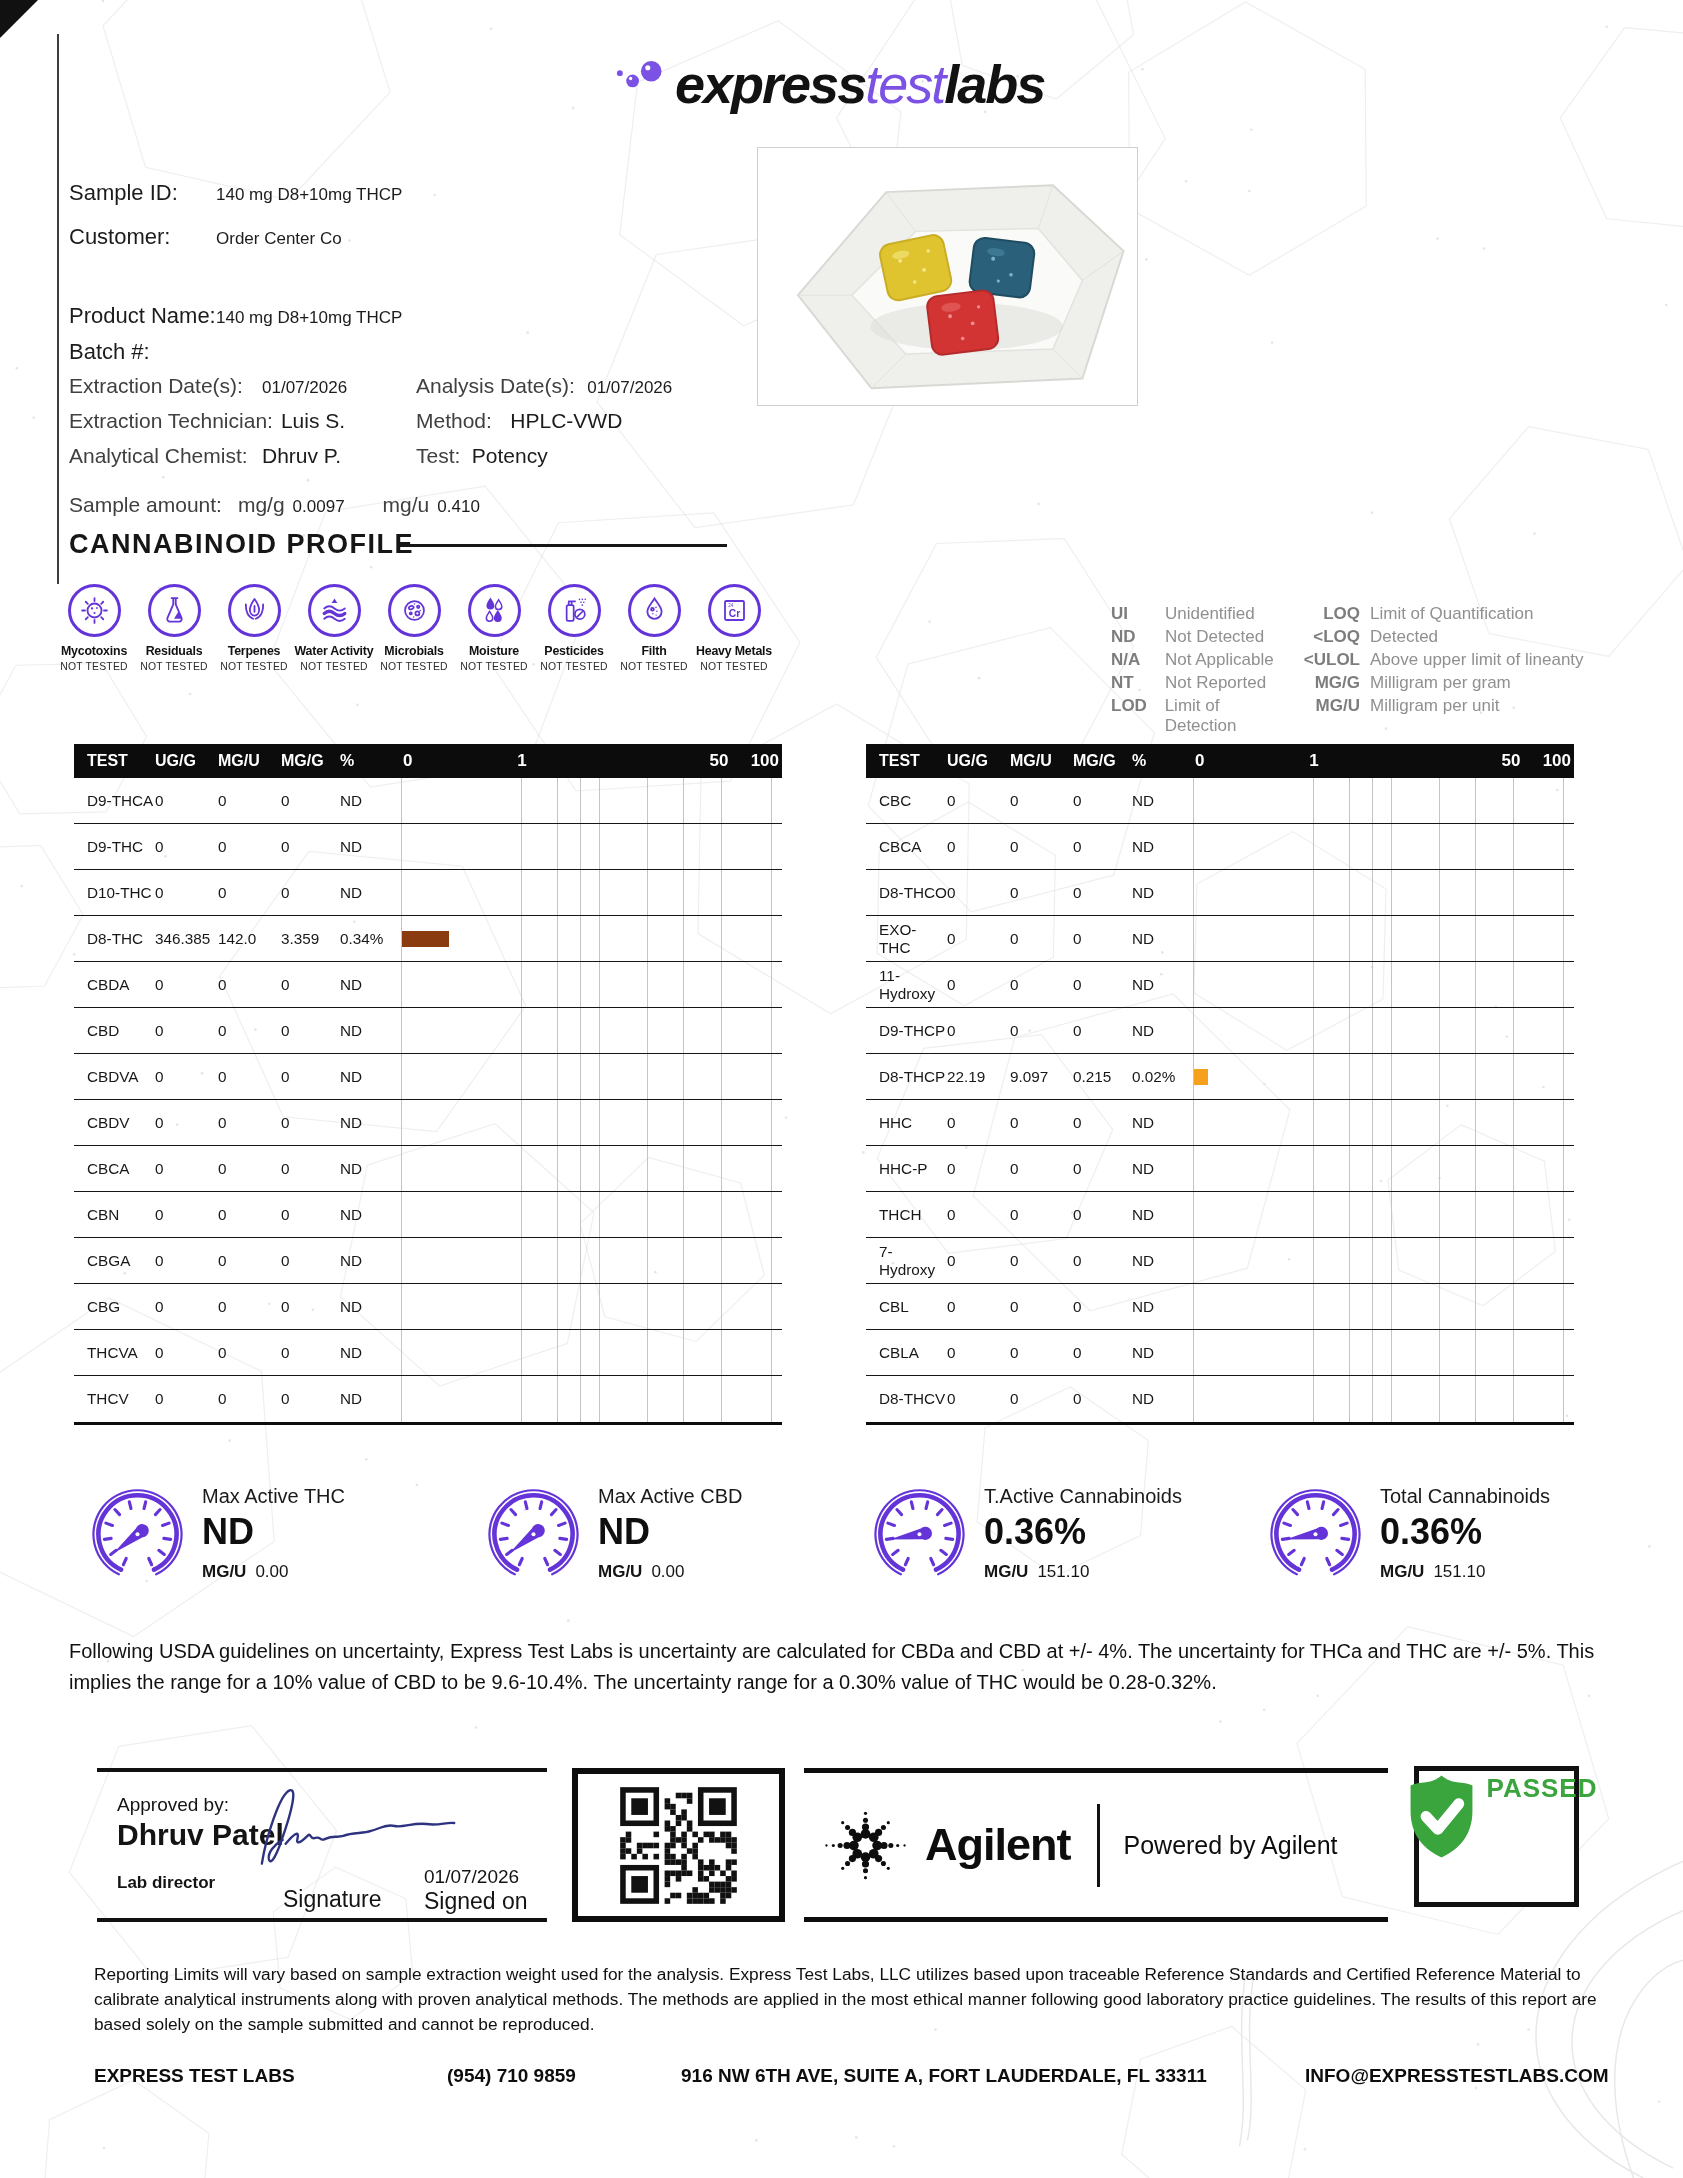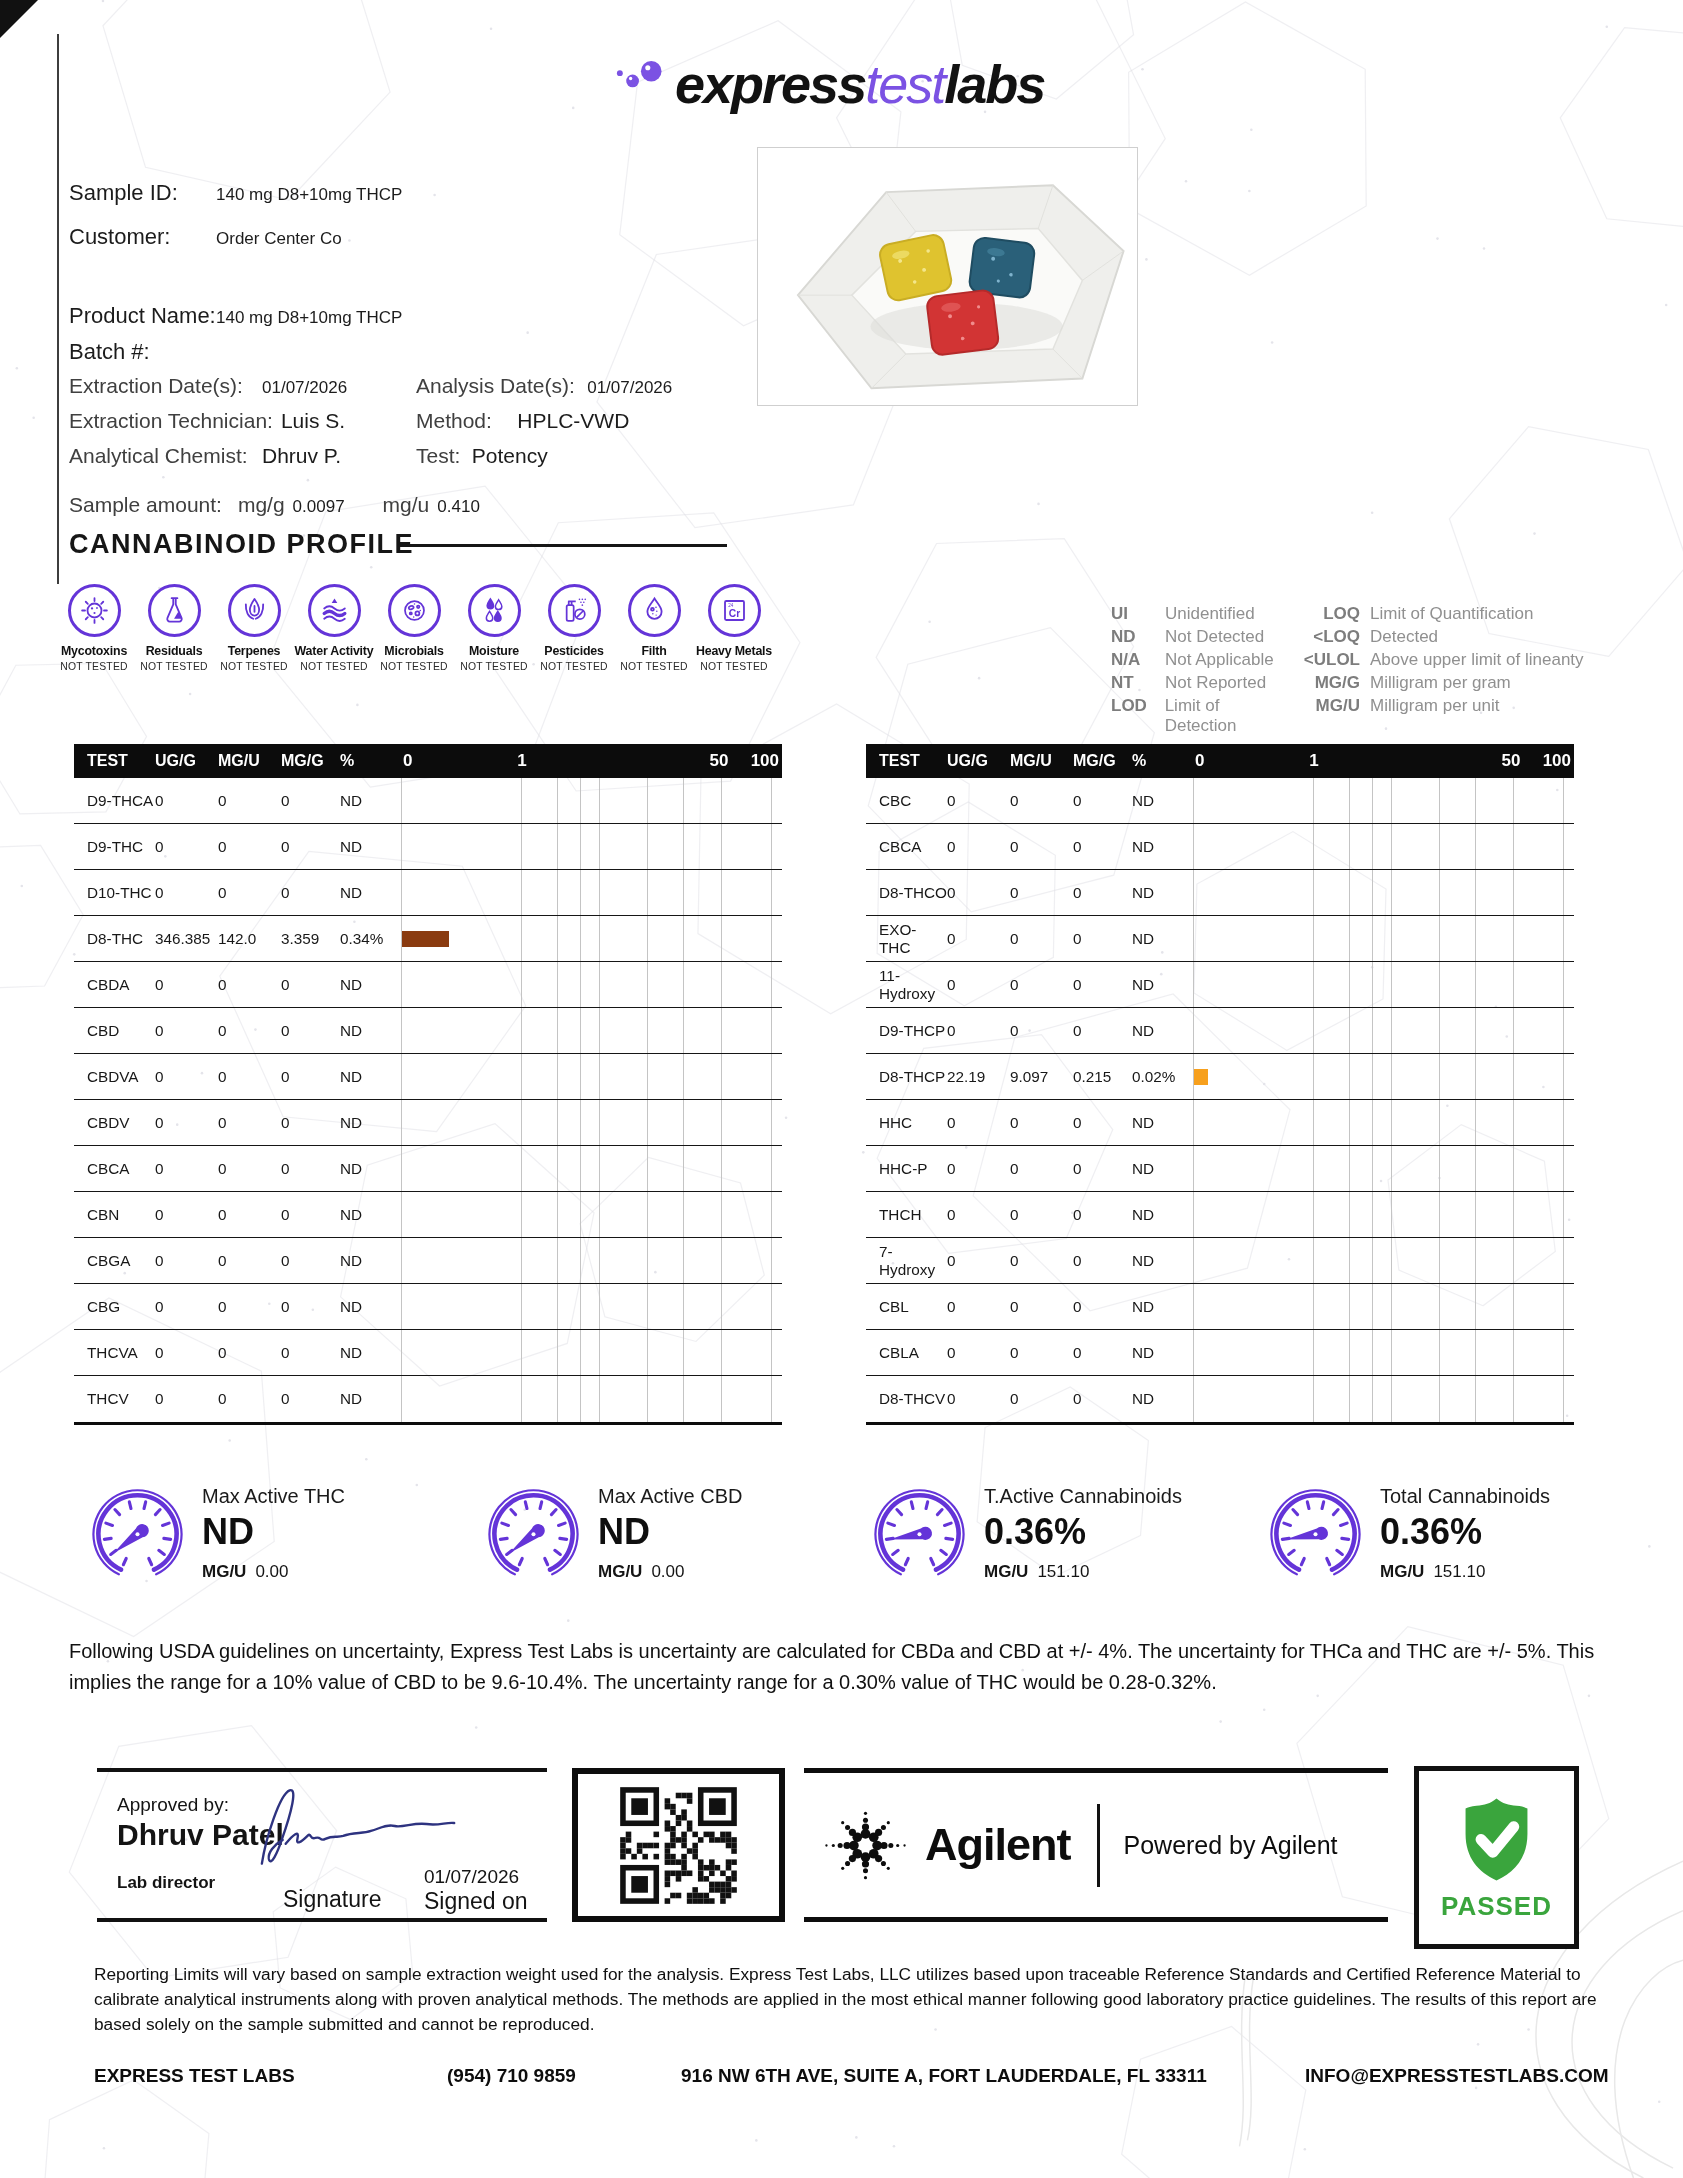--- a/index.html
+++ b/index.html
@@ -105,23 +105,23 @@
   .qr-box { position:absolute; left:572px; top:1768px; width:213px; height:154px;
     border:6px solid #0d0d0d; background:#fff; display:flex; align-items:center; justify-content:center; }
 
   .agilent-box { position:absolute; left:804px; top:1768px; width:584px; height:154px;
     border-top:5px solid #0d0d0d; border-bottom:5px solid #0d0d0d;
     display:flex; align-items:center; }
   .agilent-name { font-size:45px; font-weight:800; letter-spacing:-1px; margin-left:12px; color:#0d0d0d; }
   .agilent-div { width:3px; height:83px; background:#111; margin-left:26px; }
   .agilent-tag { font-size:25px; margin-left:24px; color:#0d0d0d; }
 
-  .passed-box { position:absolute; left:1414px; top:1766px; width:165px; height:183px;
-    border:5px solid #111; background:#fff; display:flex; flex-direction:column;
-    align-items:center; justify-content:center; }
+  .passed-box { position:absolute; left:1414px; top:1766px; width:165px; height:141px;
+    border:5px solid #111; background:#fff; display:flex; 
+    align-items:flex-start; justify-content:center; }
   .passed-label { font-size:26px; font-weight:800; letter-spacing:1px; color:#3aa53d; margin-top:2px; }
 
   
   .disclaimer { position:absolute; left:94px; top:1962px; width:1505px;
     font-size:17.3px; line-height:25px; color:#101010; }
   .footer-item { position:absolute; top:2065px; font-size:19px; font-weight:800; color:#0d0d0d; }
   .f-company { left:94px; } .f-phone { left:447px; } .f-address { left:681px; } .f-email { left:1305px; }
 </style>
 </head>
 <body>
@@ -312,21 +312,21 @@
   <div class="info-row" style="left:69px; top:374px; width:752px;">
     <span class="lbl2 w195">Extraction Date(s):</span>
     <span class="val">01/07/2026</span>
     <span class="col2"><span class="lbl2">Analysis Date(s):</span>
       <span class="val" style="margin-left:8px">01/07/2026</span></span>
   </div>
   <div class="info-row" style="left:69px; top:409px; width:752px;">
     <span class="lbl2">Extraction Technician:</span>
     <span class="val2" style="margin-left:8px">Luis S.</span>
     <span class="col2"><span class="lbl2">Method:</span>
-      <span class="val2" style="margin-left:21px">HPLC-VWD</span></span>
+      <span class="val2" style="margin-left:14px">HPLC-VWD</span></span>
   </div>
   <div class="info-row" style="left:69px; top:444px; width:752px;">
     <span class="lbl2 w195">Analytical Chemist:</span>
     <span class="val2">Dhruv P.</span>
     <span class="col2"><span class="lbl2">Test:</span>
       <span class="val2" style="margin-left:7px">Potency</span></span>
   </div>
   <div class="info-row" style="left:69px; top:493px;">
     <span class="lbl2">Sample amount:</span>
     <span class="lbl2" style="margin-left:16px">mg/g</span>

